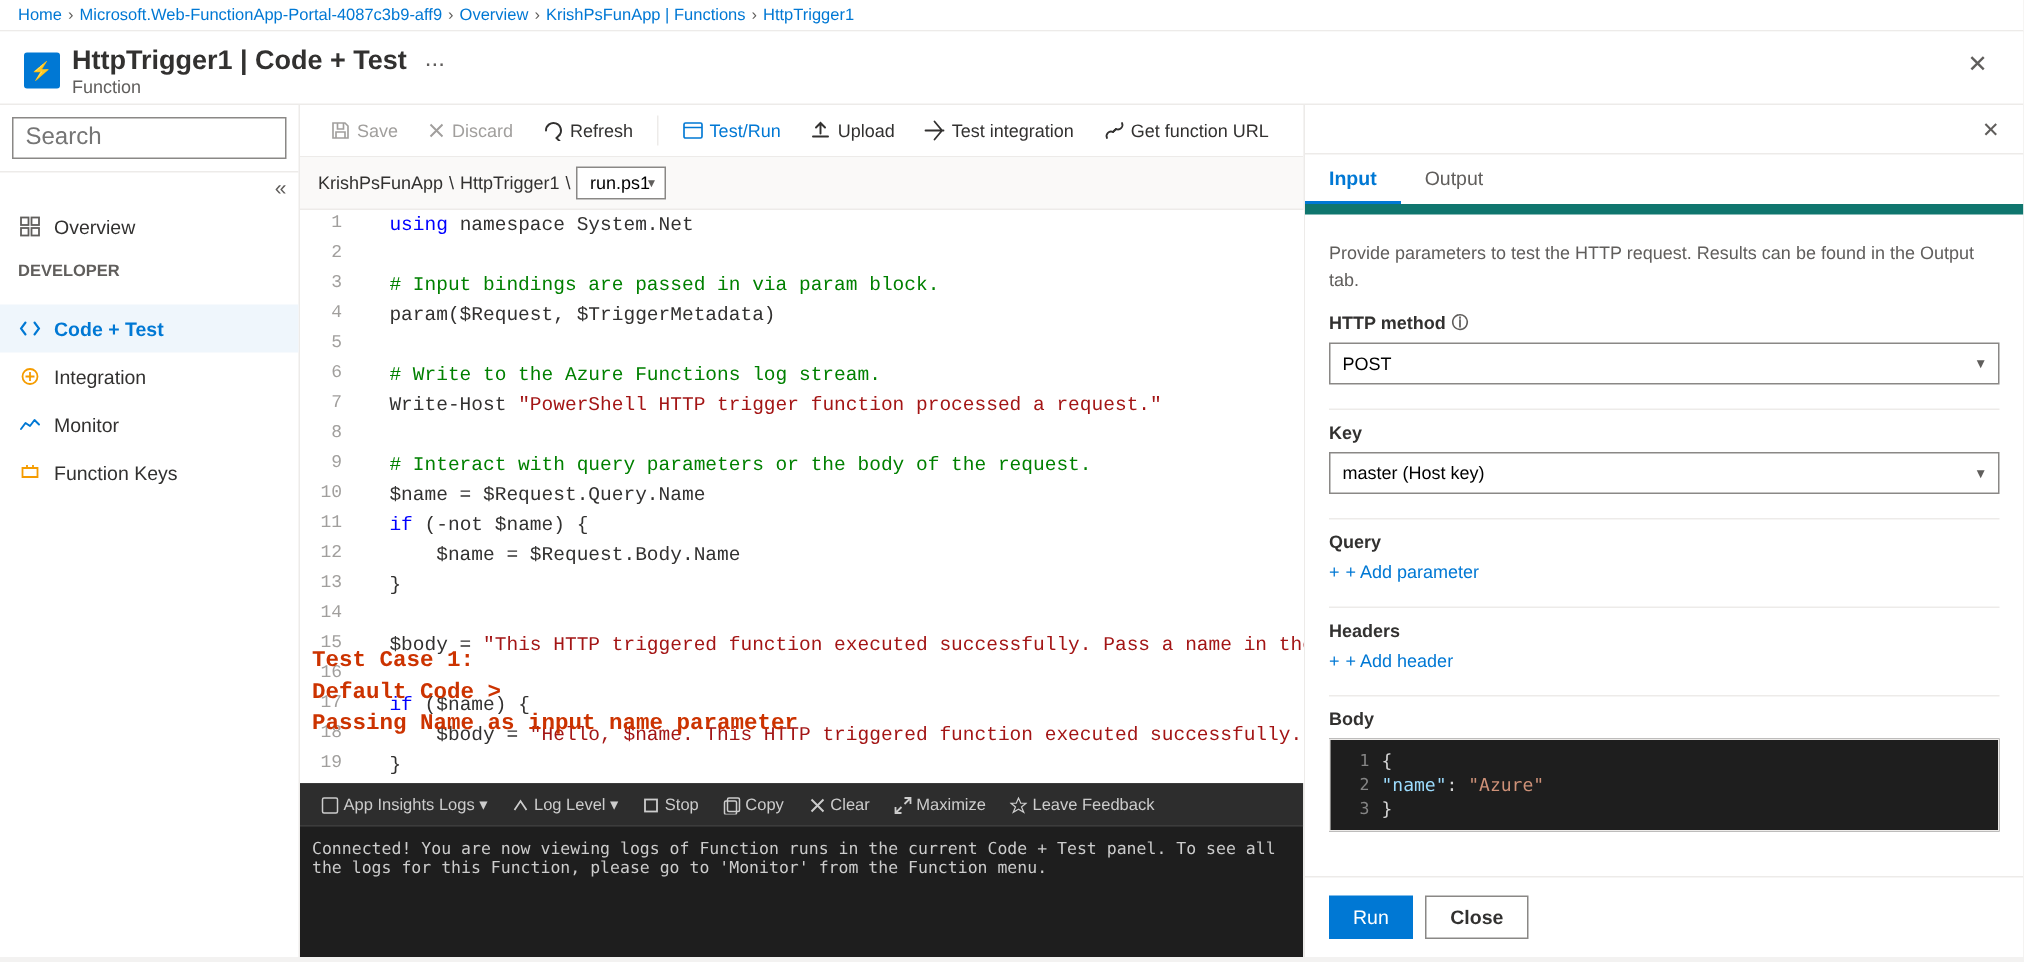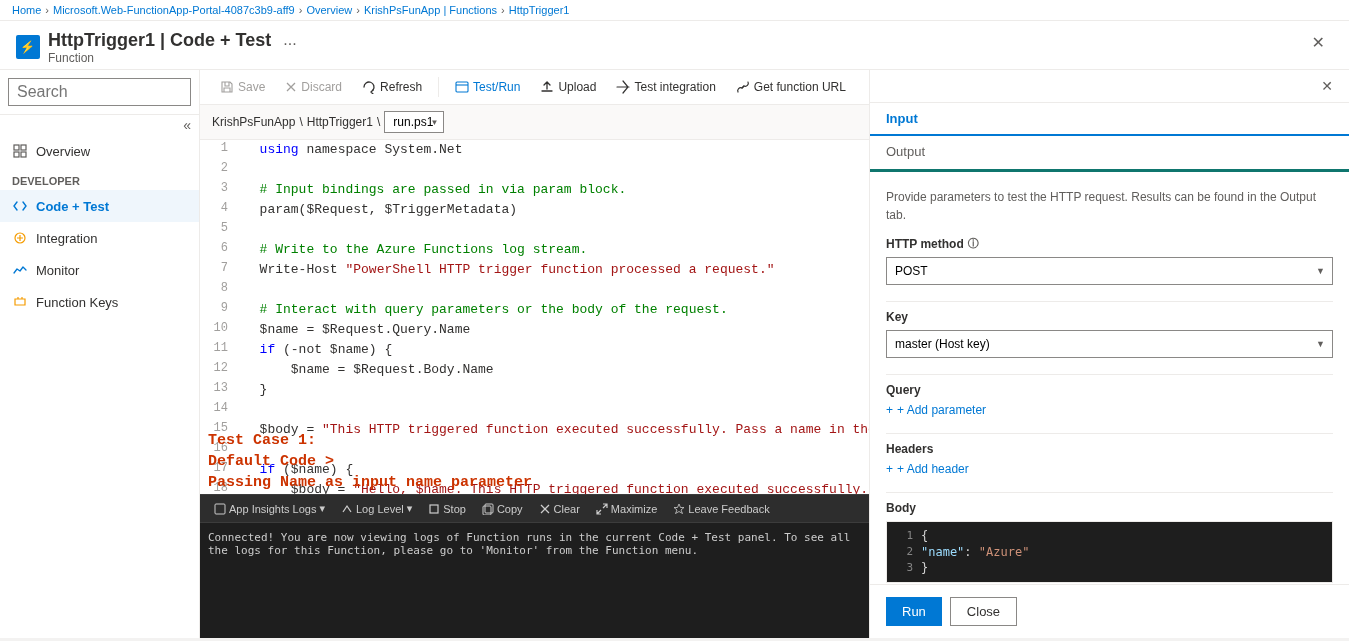--- a/index.html
+++ b/index.html
@@ -25,21 +25,21 @@
     .main-layout { display: flex; flex: 1; overflow: hidden; }
 
     
     .sidebar { width: 200px; background: white; border-right: 1px solid #edebe9; display: flex; flex-direction: column; }
     .sidebar-search { padding: 8px; border-bottom: 1px solid #edebe9; }
     .sidebar-search input { width: 100%; padding: 4px 8px; border: 1px solid #8a8886; font-size: 16px; }
     .sidebar-collapse-btn { background: none; border: none; cursor: pointer; color: #605e5c; font-size: 14px; }
     .sidebar-item { padding: 8px 12px; cursor: pointer; display: flex; align-items: center; gap: 8px; font-size: 13px; color: #323130; }
     .sidebar-item.active { background: #eff6fc; color: #0078d4; font-weight: 600; }
     .sidebar-item .item-icon { width: 16px; height: 16px; display: flex; align-items: center; justify-content: center; flex-shrink: 0; }
-    .sidebar-section { padding: 8px 12px 3px; font-size: 11px; font-weight: 600; color: #605e5c; text-transform: uppercase; }
+    .sidebar-section { padding: 8px 12px 16px; font-size: 11px; font-weight: 600; color: #605e5c; text-transform: uppercase; }
 
     
     .content-area { flex: 1; display: flex; flex-direction: column; overflow: hidden; }
 
     
     .toolbar { background: white; padding: 6px 12px; border-bottom: 1px solid #edebe9; display: flex; align-items: center; gap: 4px; }
     .toolbar-btn { background: none; border: none; cursor: pointer; padding: 4px 8px; font-size: 12px; color: #323130; display: flex; align-items: center; gap: 4px; text-align: center; }
     .toolbar-btn.disabled { color: #a19f9d; cursor: default; }
     .toolbar-divider { width: 1px; height: 20px; background: #edebe9; margin: 0 4px; }
     .toolbar-btn-highlighted { color: #0078d4; }
@@ -53,32 +53,32 @@
 
     .code-editor { flex: 1; overflow: auto; font-family: 'Consolas', 'Courier New', monospace; font-size: 13px; background: white; }
     .code-line { display: flex; align-items: flex-start; min-height: 20px; }
     .line-num { width: 40px; text-align: right; padding-right: 12px; color: #a19f9d; font-size: 12px; user-select: none; flex-shrink: 0; padding-top: 1px; }
     .line-content { flex: 1; padding-left: 4px; white-space: pre; color: #323130; line-height: 20px; }
     .kw { color: #0000ff; }
     .comment { color: #008000; }
     .string { color: #a31515; }
 
     
-    .log-panel { height: 144px; background: #1e1e1e; border-top: 1px solid #3c3c3c; display: flex; flex-direction: column; }
+    .log-panel { height: 116px; background: #1e1e1e; border-top: 1px solid #3c3c3c; display: flex; flex-direction: column; }
     .log-toolbar { padding: 4px 8px; display: flex; align-items: center; gap: 4px; border-bottom: 1px solid #3c3c3c; background: #2d2d2d; }
     .log-btn { background: none; border: none; cursor: pointer; padding: 3px 6px; font-size: 11px; color: #cccccc; display: flex; align-items: center; gap: 3px; }
     .log-content { flex: 1; padding: 8px; color: #cccccc; font-family: 'Consolas', monospace; font-size: 11px; overflow: auto; border-radius: 20px; }
 
     
     .right-panel { width: 480px; background: white; border-left: 1px solid #edebe9; display: flex; flex-direction: column; }
     .right-panel-header { padding: 8px 16px; display: flex; align-items: center; justify-content: space-between; border-bottom: 1px solid #edebe9; }
     .right-panel-close { background: none; border: none; cursor: pointer; font-size: 14px; color: #605e5c; }
 
     
-    .tabs { display: flex; border-bottom: 3px solid #0f766e; flex-direction: column; }
+    .tabs { display: flex; border-bottom: 7px solid #0f766e; }
     .tab { padding: 8px 16px; cursor: pointer; font-size: 13px; color: #605e5c; border-bottom: 2px solid transparent; }
     .tab.active { color: #0078d4; border-bottom: 2px solid #0078d4; font-weight: 600; }
 
     .right-panel-body { flex: 1; padding: 16px; overflow-y: auto; }
     .field-group { margin-bottom: 16px; }
     .field-label { font-size: 12px; font-weight: 600; color: #323130; margin-bottom: 6px; display: flex; align-items: center; gap: 4px; }
     .field-select { width: 100%; padding: 6px 8px; border: 1px solid #8a8886; font-size: 12px; background: white; cursor: pointer; appearance: none; }
     .field-select-wrapper { position: relative; }
     .field-select-wrapper::after { content: '▼'; position: absolute; right: 8px; top: 50%; transform: translateY(-50%); font-size: 9px; pointer-events: none; color: #605e5c; }
     .add-link { color: #0078d4; font-size: 12px; cursor: pointer; background: none; border: none; padding: 0; display: flex; align-items: center; gap: 4px; }
@@ -86,21 +86,21 @@
     .body-editor { border: 1px solid #edebe9; background: #1e1e1e; font-family: 'Consolas', monospace; font-size: 12px; }
     .body-editor-line { display: flex; padding: 1px 0; }
     .body-line-num { width: 30px; text-align: right; padding-right: 8px; color: #858585; font-size: 11px; user-select: none; }
     .body-line-content { color: #d4d4d4; }
     .json-brace { color: #d4d4d4; }
     .json-key { color: #9cdcfe; }
     .json-val { color: #ce9178; }
 
     .right-panel-footer { padding: 12px 16px; border-top: 1px solid #edebe9; display: flex; gap: 8px; }
     .btn-primary { background: #0078d4; color: white; border: none; padding: 6px 16px; font-size: 13px; cursor: pointer; }
-    .btn-secondary { background: white; color: #323130; border: 1px solid #8a8886; padding: 6px 16px; font-size: 13px; cursor: pointer; }
+    .btn-secondary { background: white; color: #323130; border: 1px solid #8a8886; padding: 6px 16px; font-size: 13px; cursor: pointer; font-weight: bold; }
 
     .info-text { font-size: 12px; color: #605e5c; line-height: 1.5; margin-bottom: 12px; }
 
     
     .code-editor::-webkit-scrollbar { width: 8px; height: 8px; }
     .code-editor::-webkit-scrollbar-track { background: #f1f1f1; }
     .code-editor::-webkit-scrollbar-thumb { background: #c8c6c4; }
 
     .page-header { display: flex; align-items: flex-start; padding: 8px 16px 4px; }
     .page-header-content { flex: 1; }

